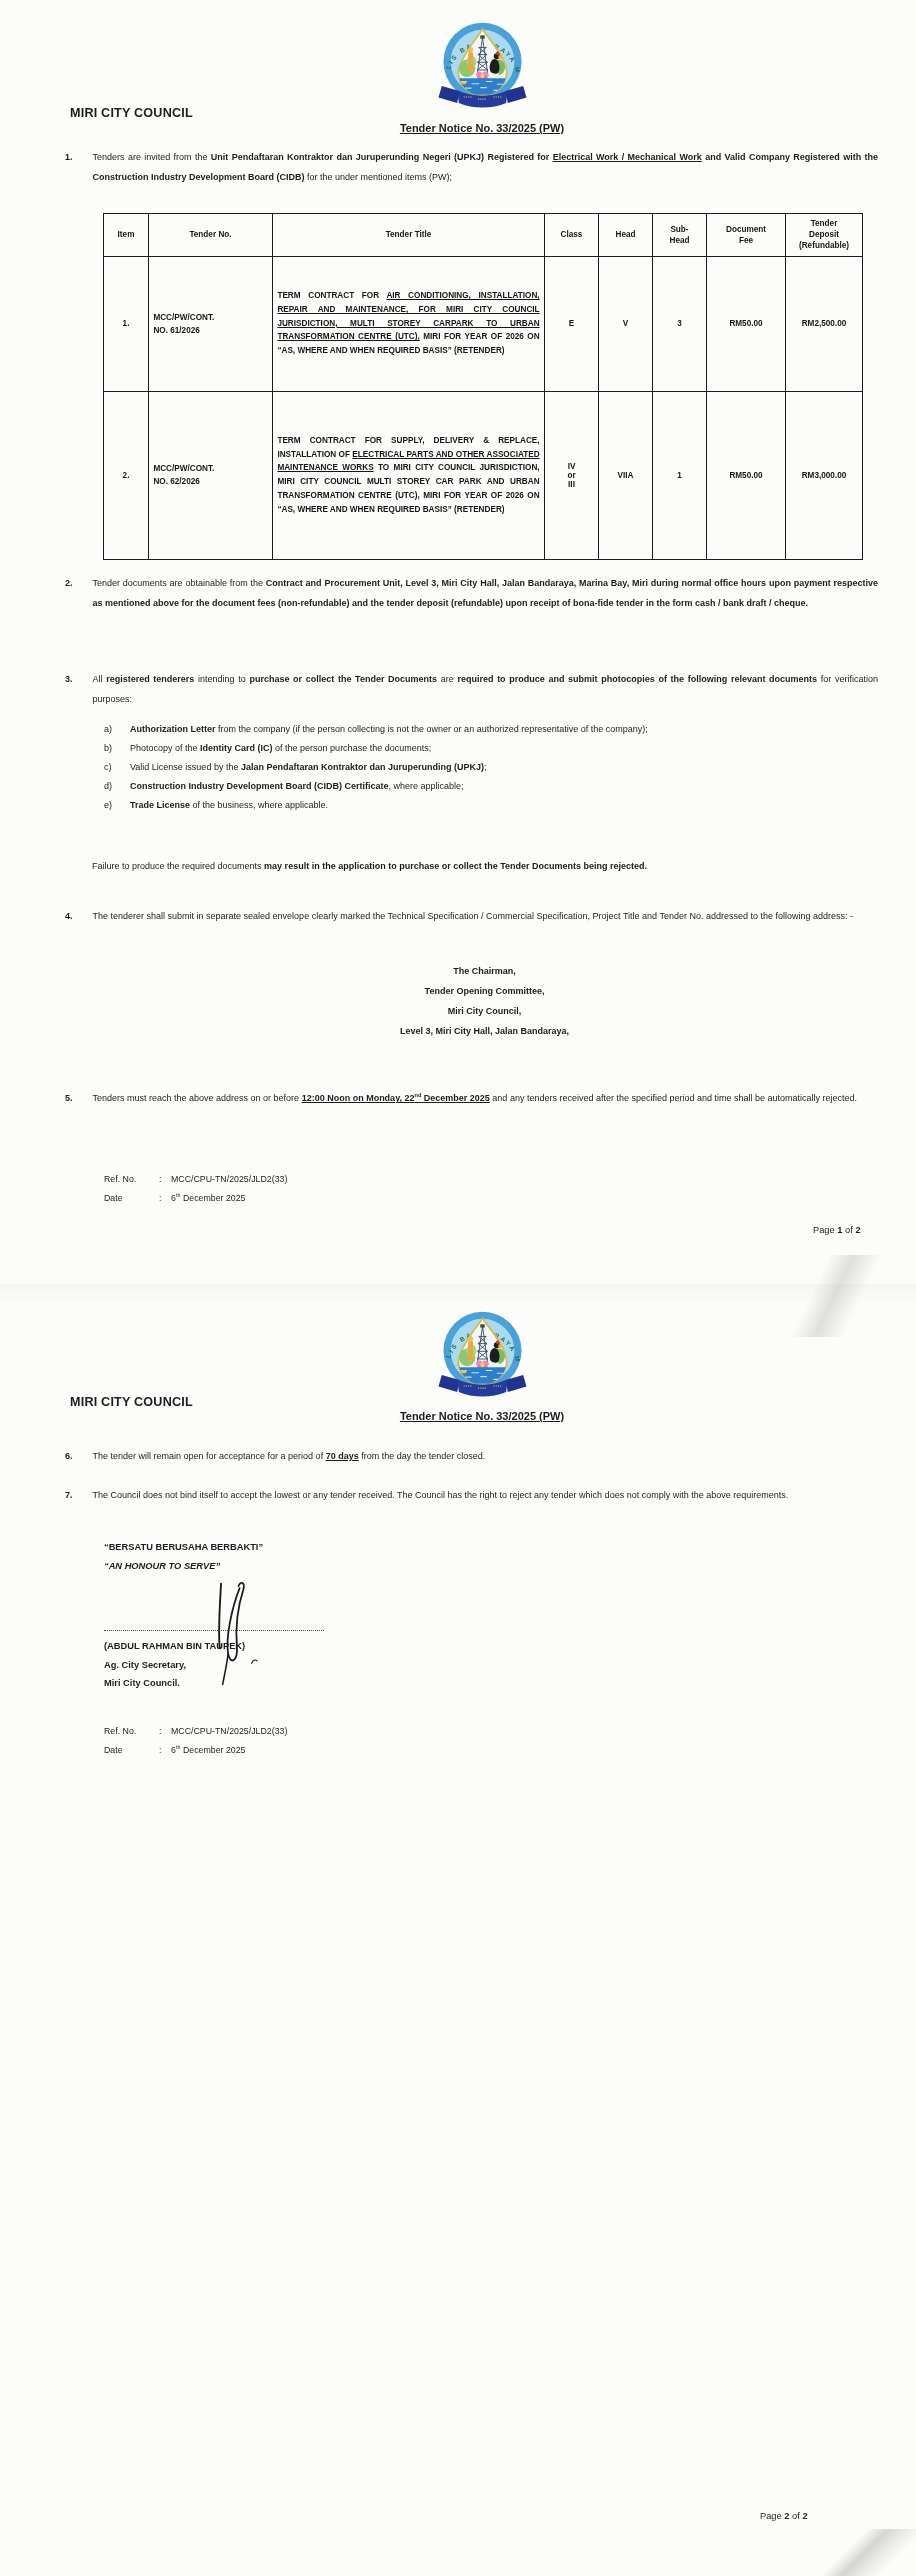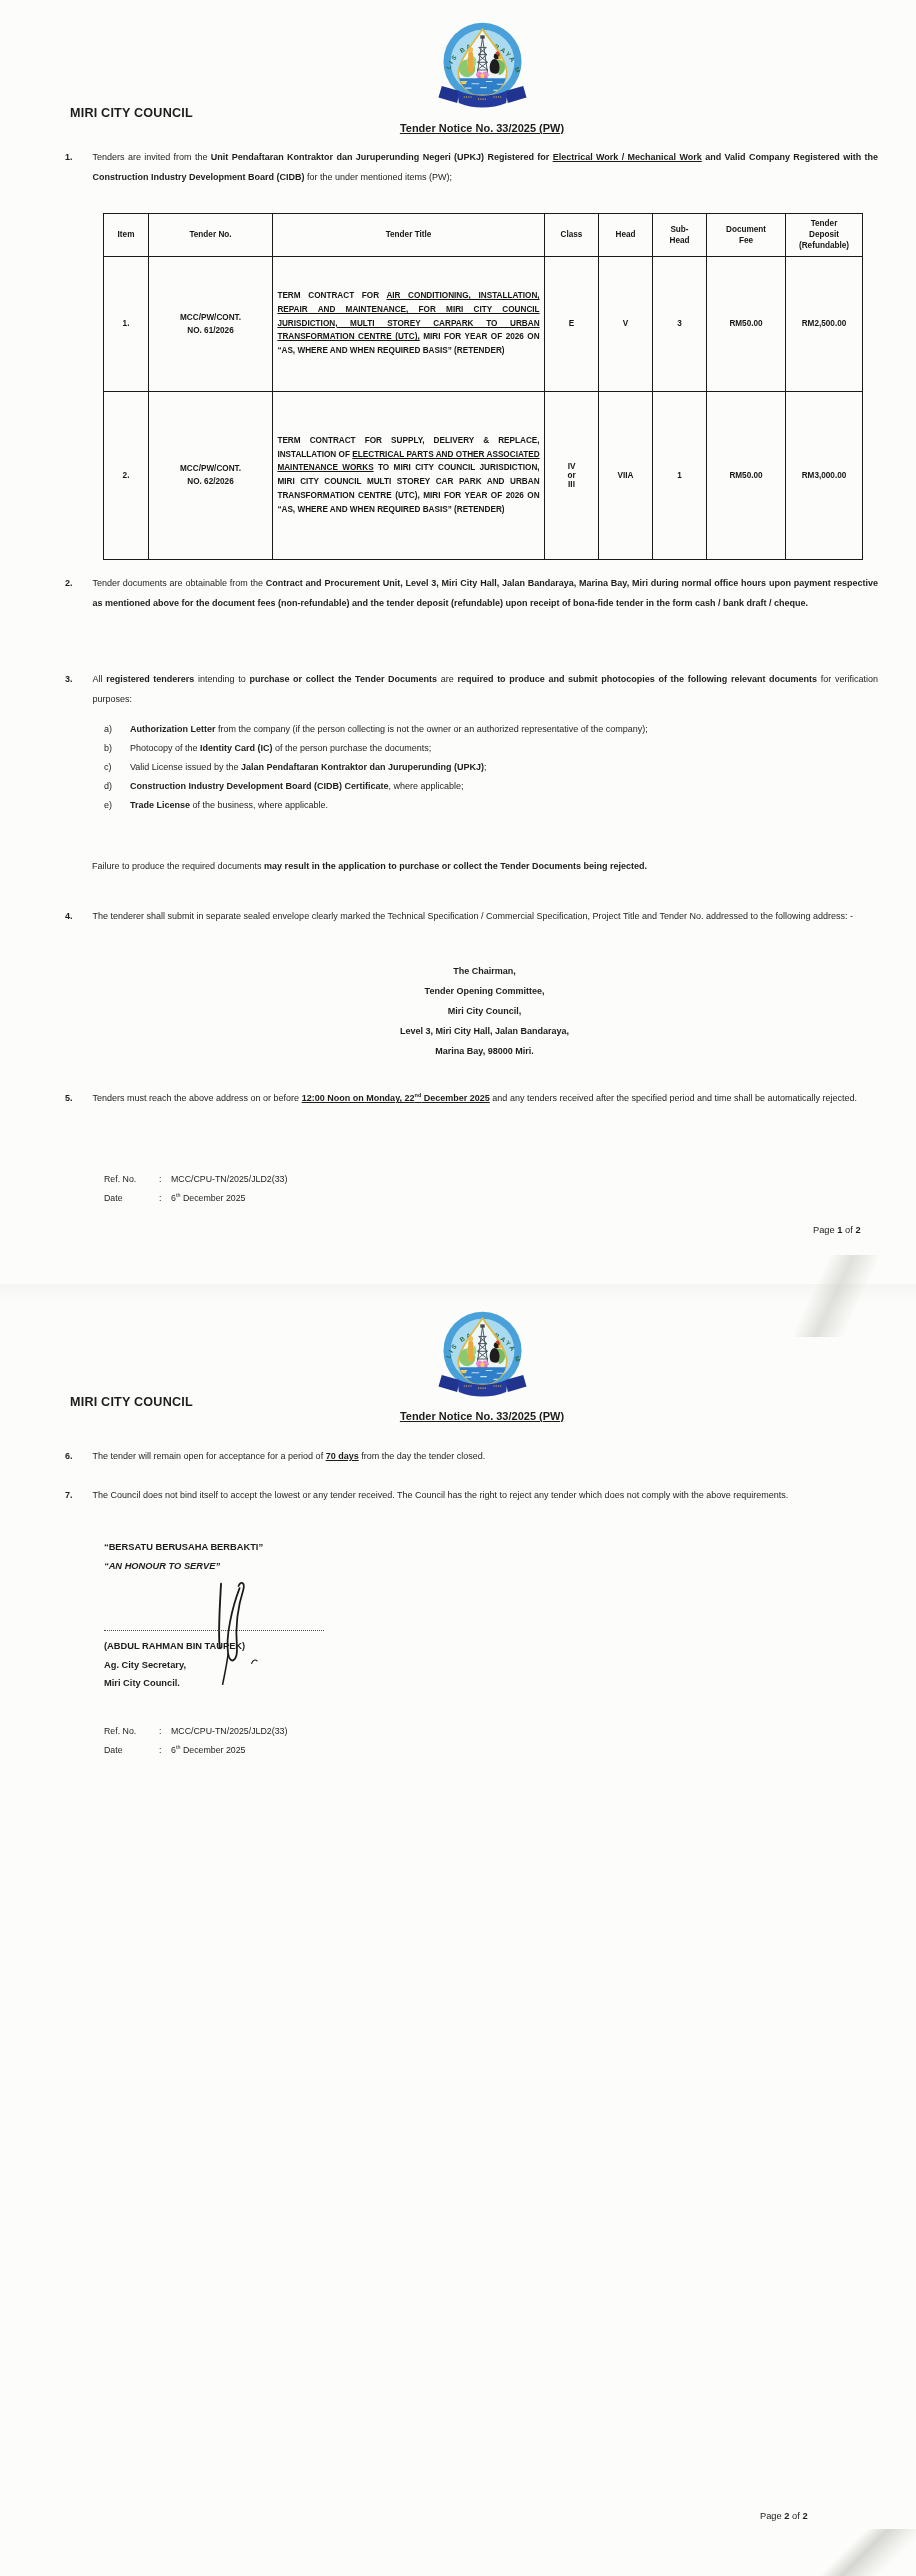--- a/index.html
+++ b/index.html
@@ -45,21 +45,21 @@
     font-size:8.2px;color:#161616;
   }
   table.tender th,table.tender td{
     border:1.1px solid #1a1a1a;vertical-align:middle;
     padding:3.3px 4.4px;
   }
   table.tender th{font-weight:bold;text-align:center;line-height:11px;border-top-width:1.6px;}
   table.tender thead th{height:35px;}
   td.c{text-align:center;font-weight:bold;}
   td.title-cell{text-align:justify;font-weight:bold;line-height:13.7px;padding:5.5px 6.6px;}
-  td.tno{font-weight:bold;text-align:center;line-height:13px;padding-left:6.6px;}
+  td.tno{font-weight:bold;text-align:left;line-height:13px;padding-left:6.6px;}
   tr.r1{height:135px;}
   tr.r2{height:168px;}
 
   
   .doclist{position:absolute;left:104px;width:773px;font-size:9px;line-height:19px;}
   .doclist .li{position:relative;padding-left:26px;text-align:left;}
   .doclist .lbl{position:absolute;left:0;top:0;}
 
   
   .address{position:absolute;left:93px;width:783px;text-align:center;
@@ -237,21 +237,20 @@
   <div class="npara" style="top:906px;">
     <span class="pnum">4.</span>
     <div class="ptxt" style="text-align:left;">The tenderer shall submit in separate sealed envelope clearly marked the Technical Specification / Commercial Specification, Project Title and Tender No. addressed to the following address: -</div>
   </div>
 
   <div class="address" style="top:961px;">
     <div>The Chairman,</div>
     <div>Tender Opening Committee,</div>
     <div>Miri City Council,</div>
     <div>Level 3, Miri City Hall, Jalan Bandaraya,</div>
-    <div>Marina Bay, 98000 Miri.</div>
   </div>
 
   <div class="npara" style="top:1088px;">
     <span class="pnum">5.</span>
     <div class="ptxt"><span>Tenders must reach the above address on or before </span><span class="bu"><span>12:00 Noon on Monday, 22</span><sup>nd</sup><span> December 2025</span></span><span> and any tenders received after the specified period and time shall be automatically rejected.</span></div>
   </div>
 
   <div class="refblock" style="top:1170px;">
     <div><span class="lbl">Ref. No.</span><span class="col">:</span><span>MCC/CPU-TN/2025/JLD2(33)</span></div>
     <div><span class="lbl">Date</span><span class="col">:</span><span>6</span><sup>th</sup><span> December 2025</span></div>

